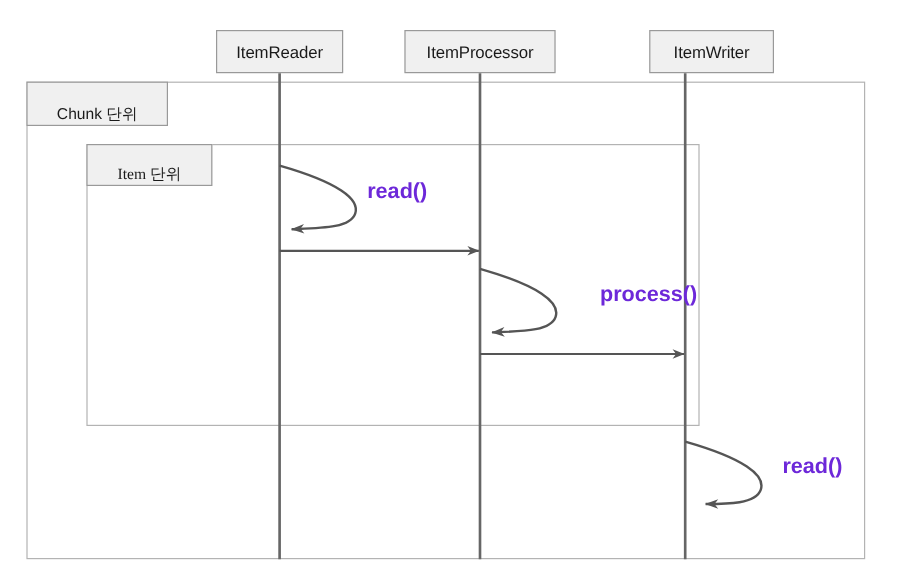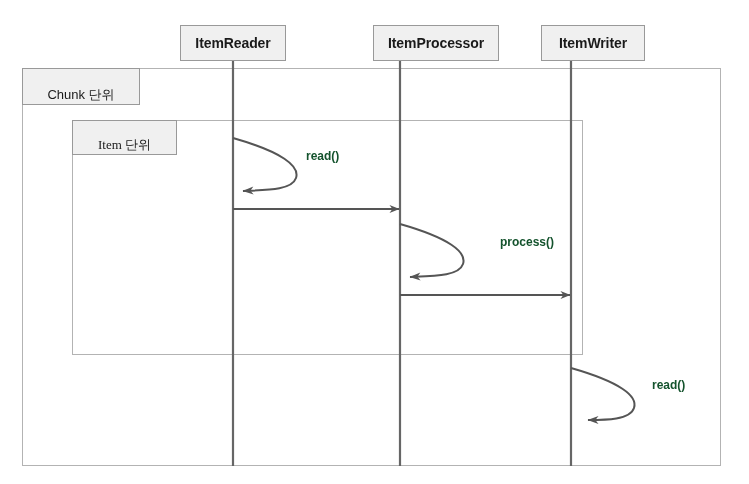--- a/index.html
+++ b/index.html
@@ -29,21 +29,20 @@
     background: #f0f0f0;
     border: 1px solid #999999;
     box-sizing: border-box;
     display: flex;
     align-items: center;
     justify-content: center;
     font-size: 14px;
     color: #1a1a1a;
     letter-spacing: -0.1px;
     white-space: nowrap;
-    font-weight: bold;
   }
 
   
   .frame-tab {
     position: absolute;
     background: #f0f0f0;
     border: 1px solid #999999;
     box-sizing: border-box;
     display: flex;
     align-items: flex-end;
@@ -69,37 +68,37 @@
     left: 0;
     top: 0;
     width: 749px;
     height: 484px;
     z-index: 4;
     pointer-events: none;
   }
 
   .msg-label {
     position: absolute;
-    font-size: 12px;
+    font-size: 18px;
     font-weight: bold;
-    color: #14532d;
+    color: #6d28d9;
     white-space: nowrap;
     z-index: 7;
   }
 </style>
 </head>
 <body>
 
 <div id="diagram-root">
 
   <div class="participant-box" style="left:180px; top:25px; width:106px; height:36px;">
     <span>ItemReader</span>
   </div>
 
-  <div class="participant-box" style="left:337px; top:25px; width:126px; height:36px;margin-left:36px;">
+  <div class="participant-box" style="left:337px; top:25px; width:126px; height:36px;">
     <span>ItemProcessor</span>
   </div>
 
   <div class="participant-box" style="left:521px; top:25px; width:104px; height:36px;margin-left:20px;">
     <span>ItemWriter</span>
   </div>
 
   <div class="frame" style="left:22px; top:68px; width:699px; height:398px;"></div>
   <div class="frame-tab" style="left:22px; top:68px; width:118px; height:37px;">
     <span>Chunk 단위</span>

